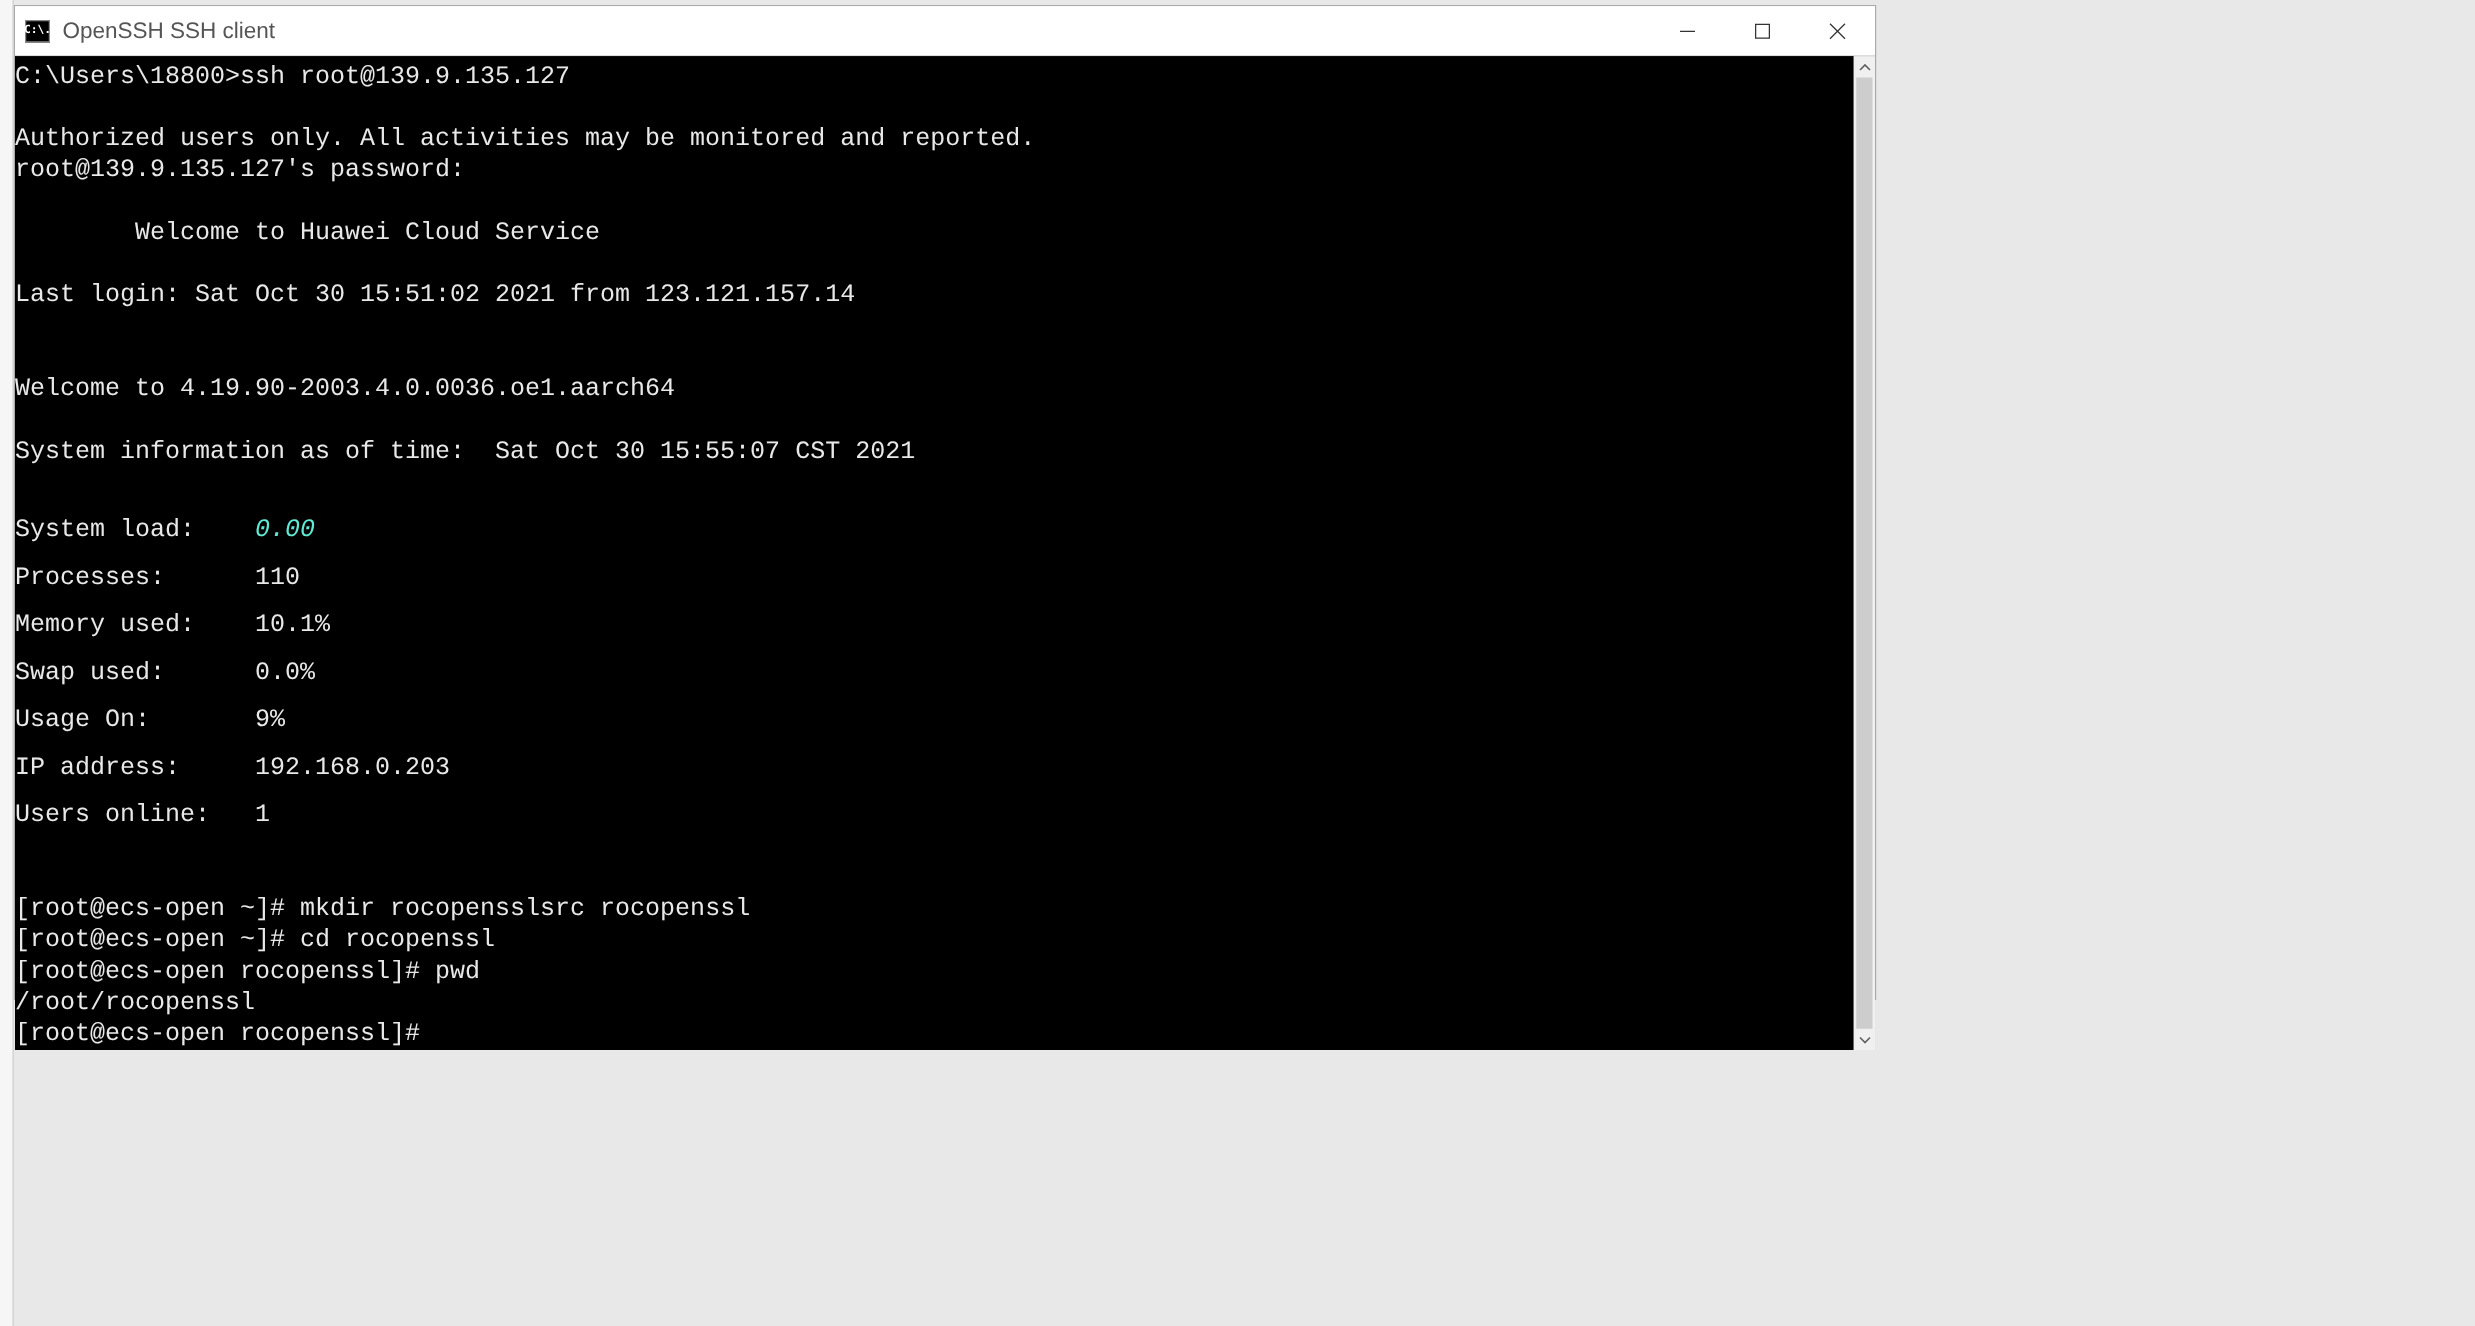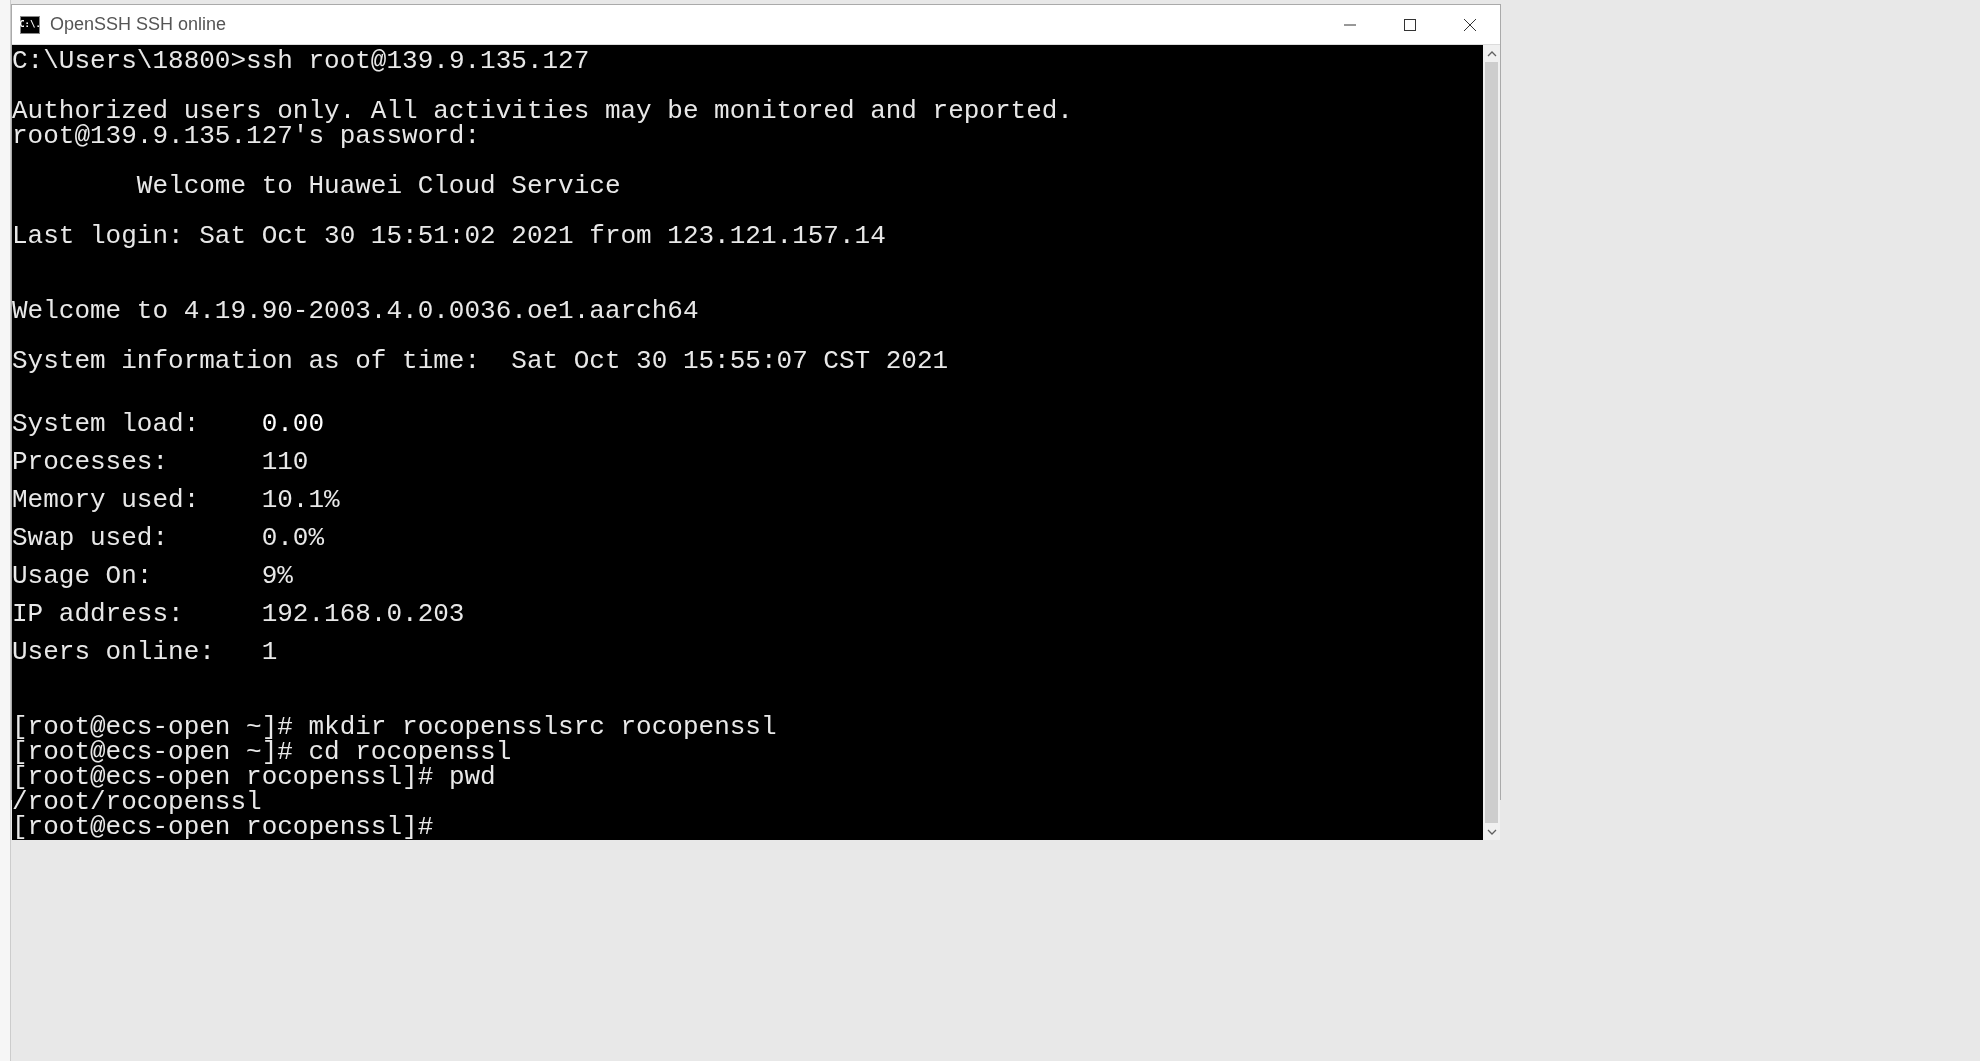--- a/index.html
+++ b/index.html
@@ -66,29 +66,29 @@
     flex: 1;
     display: flex;
     background: #000;
     position: relative;
   }
   .terminal {
     flex: 1;
     background: #000000;
     color: #e8e8e8;
     font-family: "NSimSun","SimSun","Consolas","Courier New",monospace;
-    font-size: 26px;
+    font-size: 20px;
     line-height: 25px;
     padding: 4px 0 0 0;
     white-space: pre;
     overflow: hidden;
   }
   .terminal .row { display: block; }
   .label { display: inline-block; min-width: 16ch; margin-top: 13px; }
-  .yellow { color: #ffffff; }
+  .yellow { color: #5eead4; font-style: italic; }
   .scrollbar {
     width: 17px;
     background: #f0f0f0;
     display: flex; flex-direction: column;
   }
   .scrollbtn {
     height: 17px;
     background: #f0f0f0;
     display: flex; align-items: center; justify-content: center;
     color: #555;
@@ -110,21 +110,21 @@
 </head>
 <body>
 
 <div class="left-strip"></div>
 
 <div class="window">
   <div class="titlebar">
     <div class="icon-box">
       <span>C:\.</span>
     </div>
-    <div class="title">OpenSSH SSH online</div>
+    <div class="title">OpenSSH SSH client</div>
     <div class="spacer"></div>
     <div class="winbtn">
       <svg viewBox="0 0 14 14">
           <line x1="1" y1="7" x2="13" y2="7"></line>
         </svg>
     </div>
     <div class="winbtn">
       <svg viewBox="0 0 14 14">
           <rect x="1.5" y="1.5" width="11" height="11"></rect>
         </svg>

